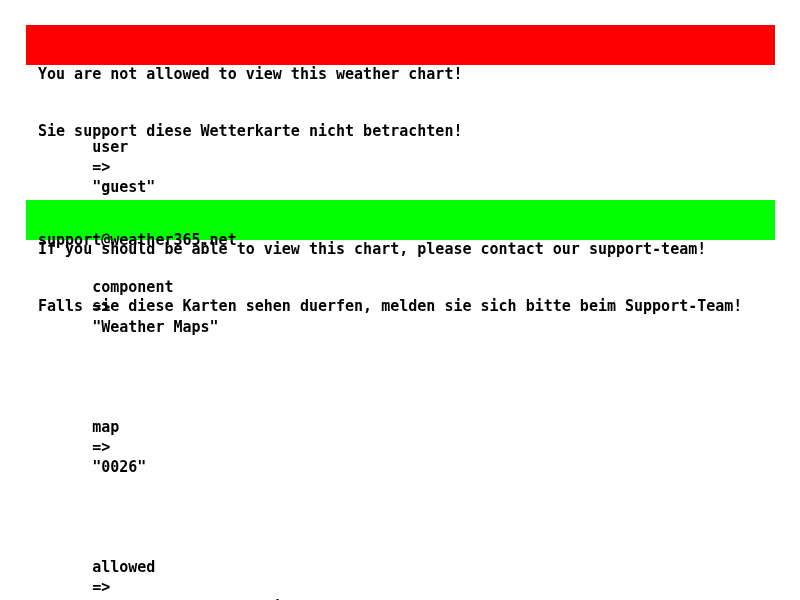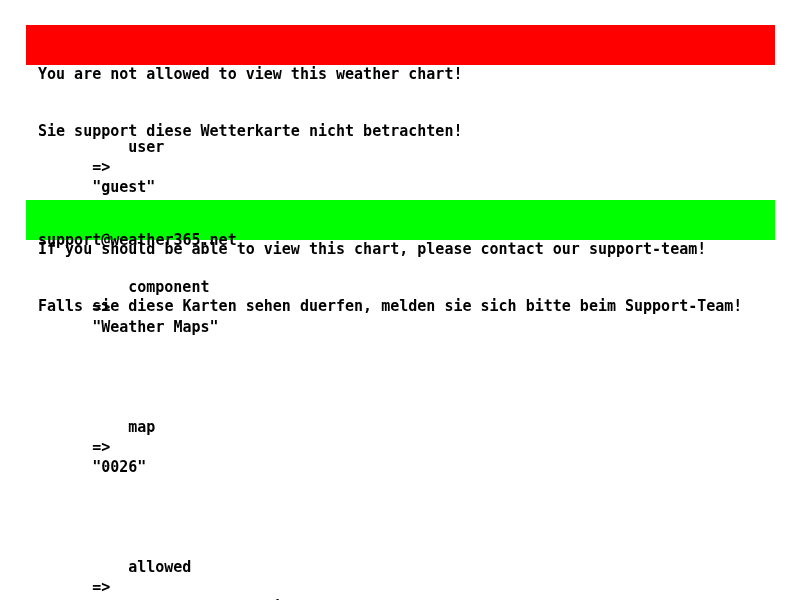--- a/index.html
+++ b/index.html
@@ -26,21 +26,21 @@
   .banner-error   { top: 25px; }
   .banner-support { top: 200px; }
 
   .details {
     position: absolute;
     left: 38px;
     top: 77px;
     line-height: 20px;
     white-space: pre;
   }
-  .kv-key   { display: inline-block; width: 90px; margin-left: 36px; }
+  .kv-key   { display: inline-block; width: 90px; }
   .kv-arrow { display: inline-block; width: 27px; }
 
   .footer {
     position: absolute;
     left: 38px;
     right: 33px;
     top: 230px;
     display: flex;
     justify-content: space-between;
     line-height: 20px;

